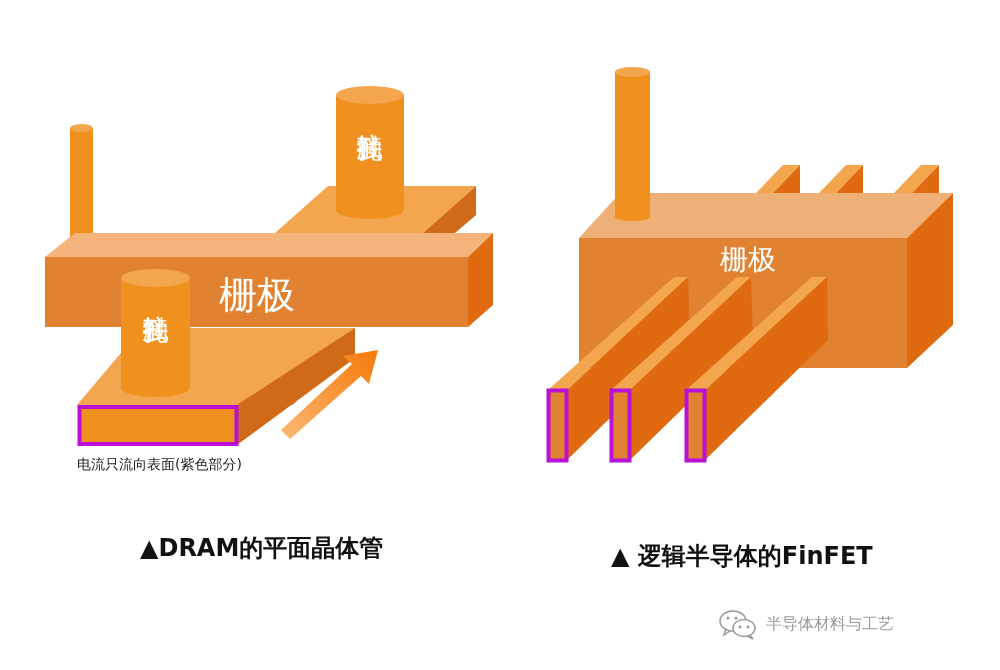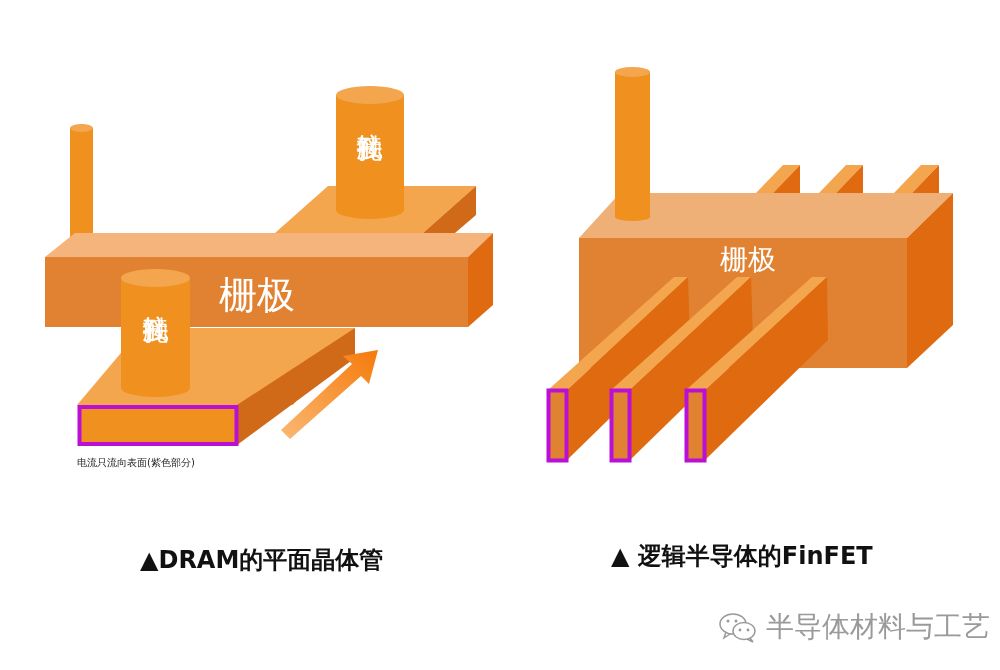--- a/index.html
+++ b/index.html
@@ -1,22 +1,22 @@
 <!DOCTYPE html>
 <html><head>
 <meta charset="utf-8">
 <style>
   html,body{margin:0;padding:0;background:#ffffff;}
   body{width:1000px;height:670px;position:relative;overflow:hidden;font-family:"DejaVu Sans","Liberation Sans",sans-serif;}
   svg.diagram{position:absolute;left:0;top:0;}
   .lbl{position:absolute;color:#ffffff;font-family:"DejaVu Sans",sans-serif;white-space:nowrap;}
   .vert{writing-mode:vertical-rl;letter-spacing:2px;}
-  .note{position:absolute;left:77px;top:456px;font-size:10px;color:#222;font-family:"DejaVu Sans",sans-serif;}
+  .note{position:absolute;left:77px;top:456px;font-size:14px;color:#222;font-family:"DejaVu Sans",sans-serif;}
   .caption{position:absolute;font-size:24px;font-weight:bold;color:#111;font-family:"DejaVu Sans",sans-serif;white-space:nowrap;}
-  .watermark{position:absolute;left:718px;top:608px;display:flex;align-items:center;gap:8px;color:#9a9a9a;font-size:28px;font-family:"DejaVu Sans",sans-serif;}
+  .watermark{position:absolute;left:718px;top:608px;display:flex;align-items:center;gap:8px;color:#9a9a9a;font-size:16px;font-family:"DejaVu Sans",sans-serif;}
 </style>
 </head>
 <body>
 
 <svg class="diagram" width="1000" height="670" viewBox="0 0 1000 670">
   <defs>
     <linearGradient id="arrowGrad" x1="0" y1="1" x2="1" y2="0">
       <stop offset="0" stop-color="#fbb873"></stop>
       <stop offset="1" stop-color="#f57a0a"></stop>
     </linearGradient>
@@ -110,21 +110,21 @@
       <rect x="611.5" y="390.5" width="18" height="70" fill="none" stroke="#b90fd6" stroke-width="4"></rect>
       <rect x="686.5" y="390.5" width="18" height="70" fill="none" stroke="#b90fd6" stroke-width="4"></rect>
     </g>
   </g>
 </svg>
 
 <div class="lbl" style="left:219px;top:270px;font-size:38px;">栅极</div>
 <div class="lbl vert" style="left:353px;top:112px;font-size:26px;">接触孔</div>
 <div class="lbl vert" style="left:139px;top:294px;font-size:26px;">接触孔</div>
 <div class="note">电流只流向表面(紫色部分)</div>
-<div class="caption" style="left:140px;top:544px;">▲DRAM的平面晶体管</div>
+<div class="caption" style="left:140px;top:532px;">▲DRAM的平面晶体管</div>
 
 <div class="lbl" style="left:720px;top:241px;font-size:28px;">栅极</div>
 <div class="caption" style="left:611px;top:540px;">▲ 逻辑半导体的FinFET</div>
 
 <div class="watermark">
   <svg width="40" height="32" viewBox="0 0 40 32">
     <ellipse cx="15" cy="13" rx="13" ry="10" fill="none" stroke="#9a9a9a" stroke-width="1.5"></ellipse>
     <path d="M8 21 L6 27 L12 23" fill="none" stroke="#9a9a9a" stroke-width="1.5"></path>
     <ellipse cx="26" cy="20" rx="11" ry="8.5" fill="#fff" stroke="#9a9a9a" stroke-width="1.5"></ellipse>
     <path d="M32 27 L35 31 L29 28" fill="none" stroke="#9a9a9a" stroke-width="1.5"></path>

